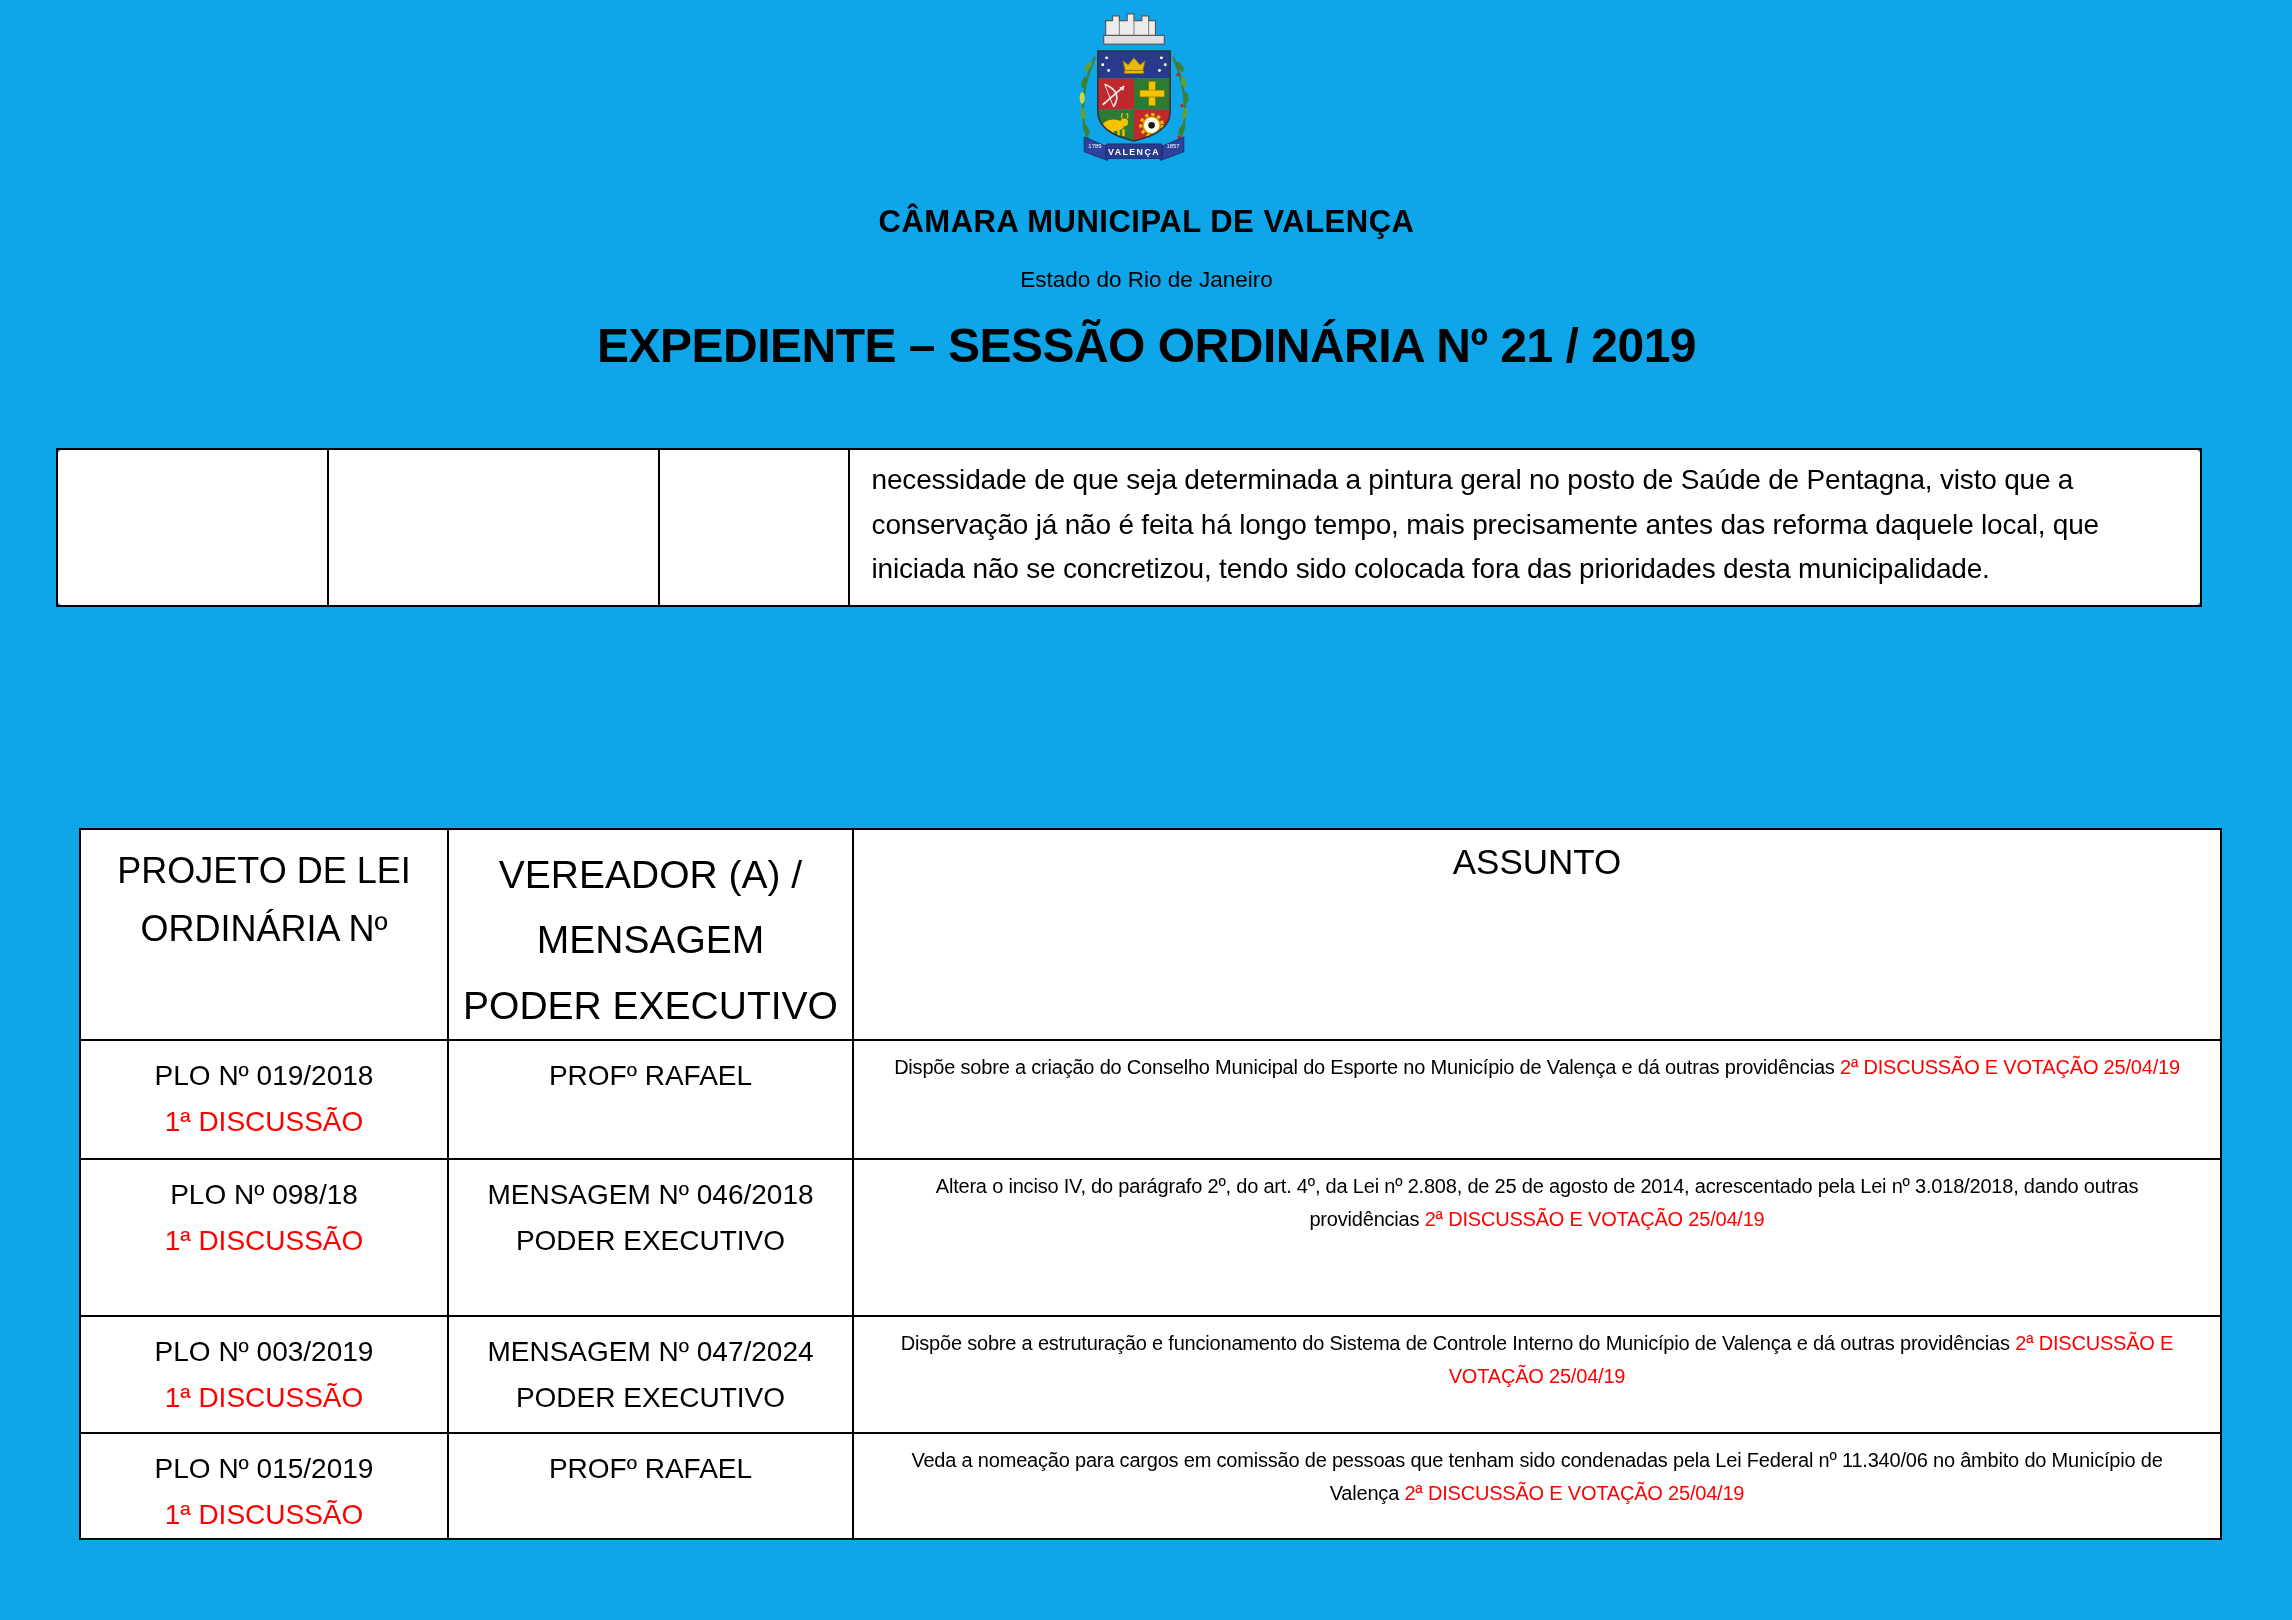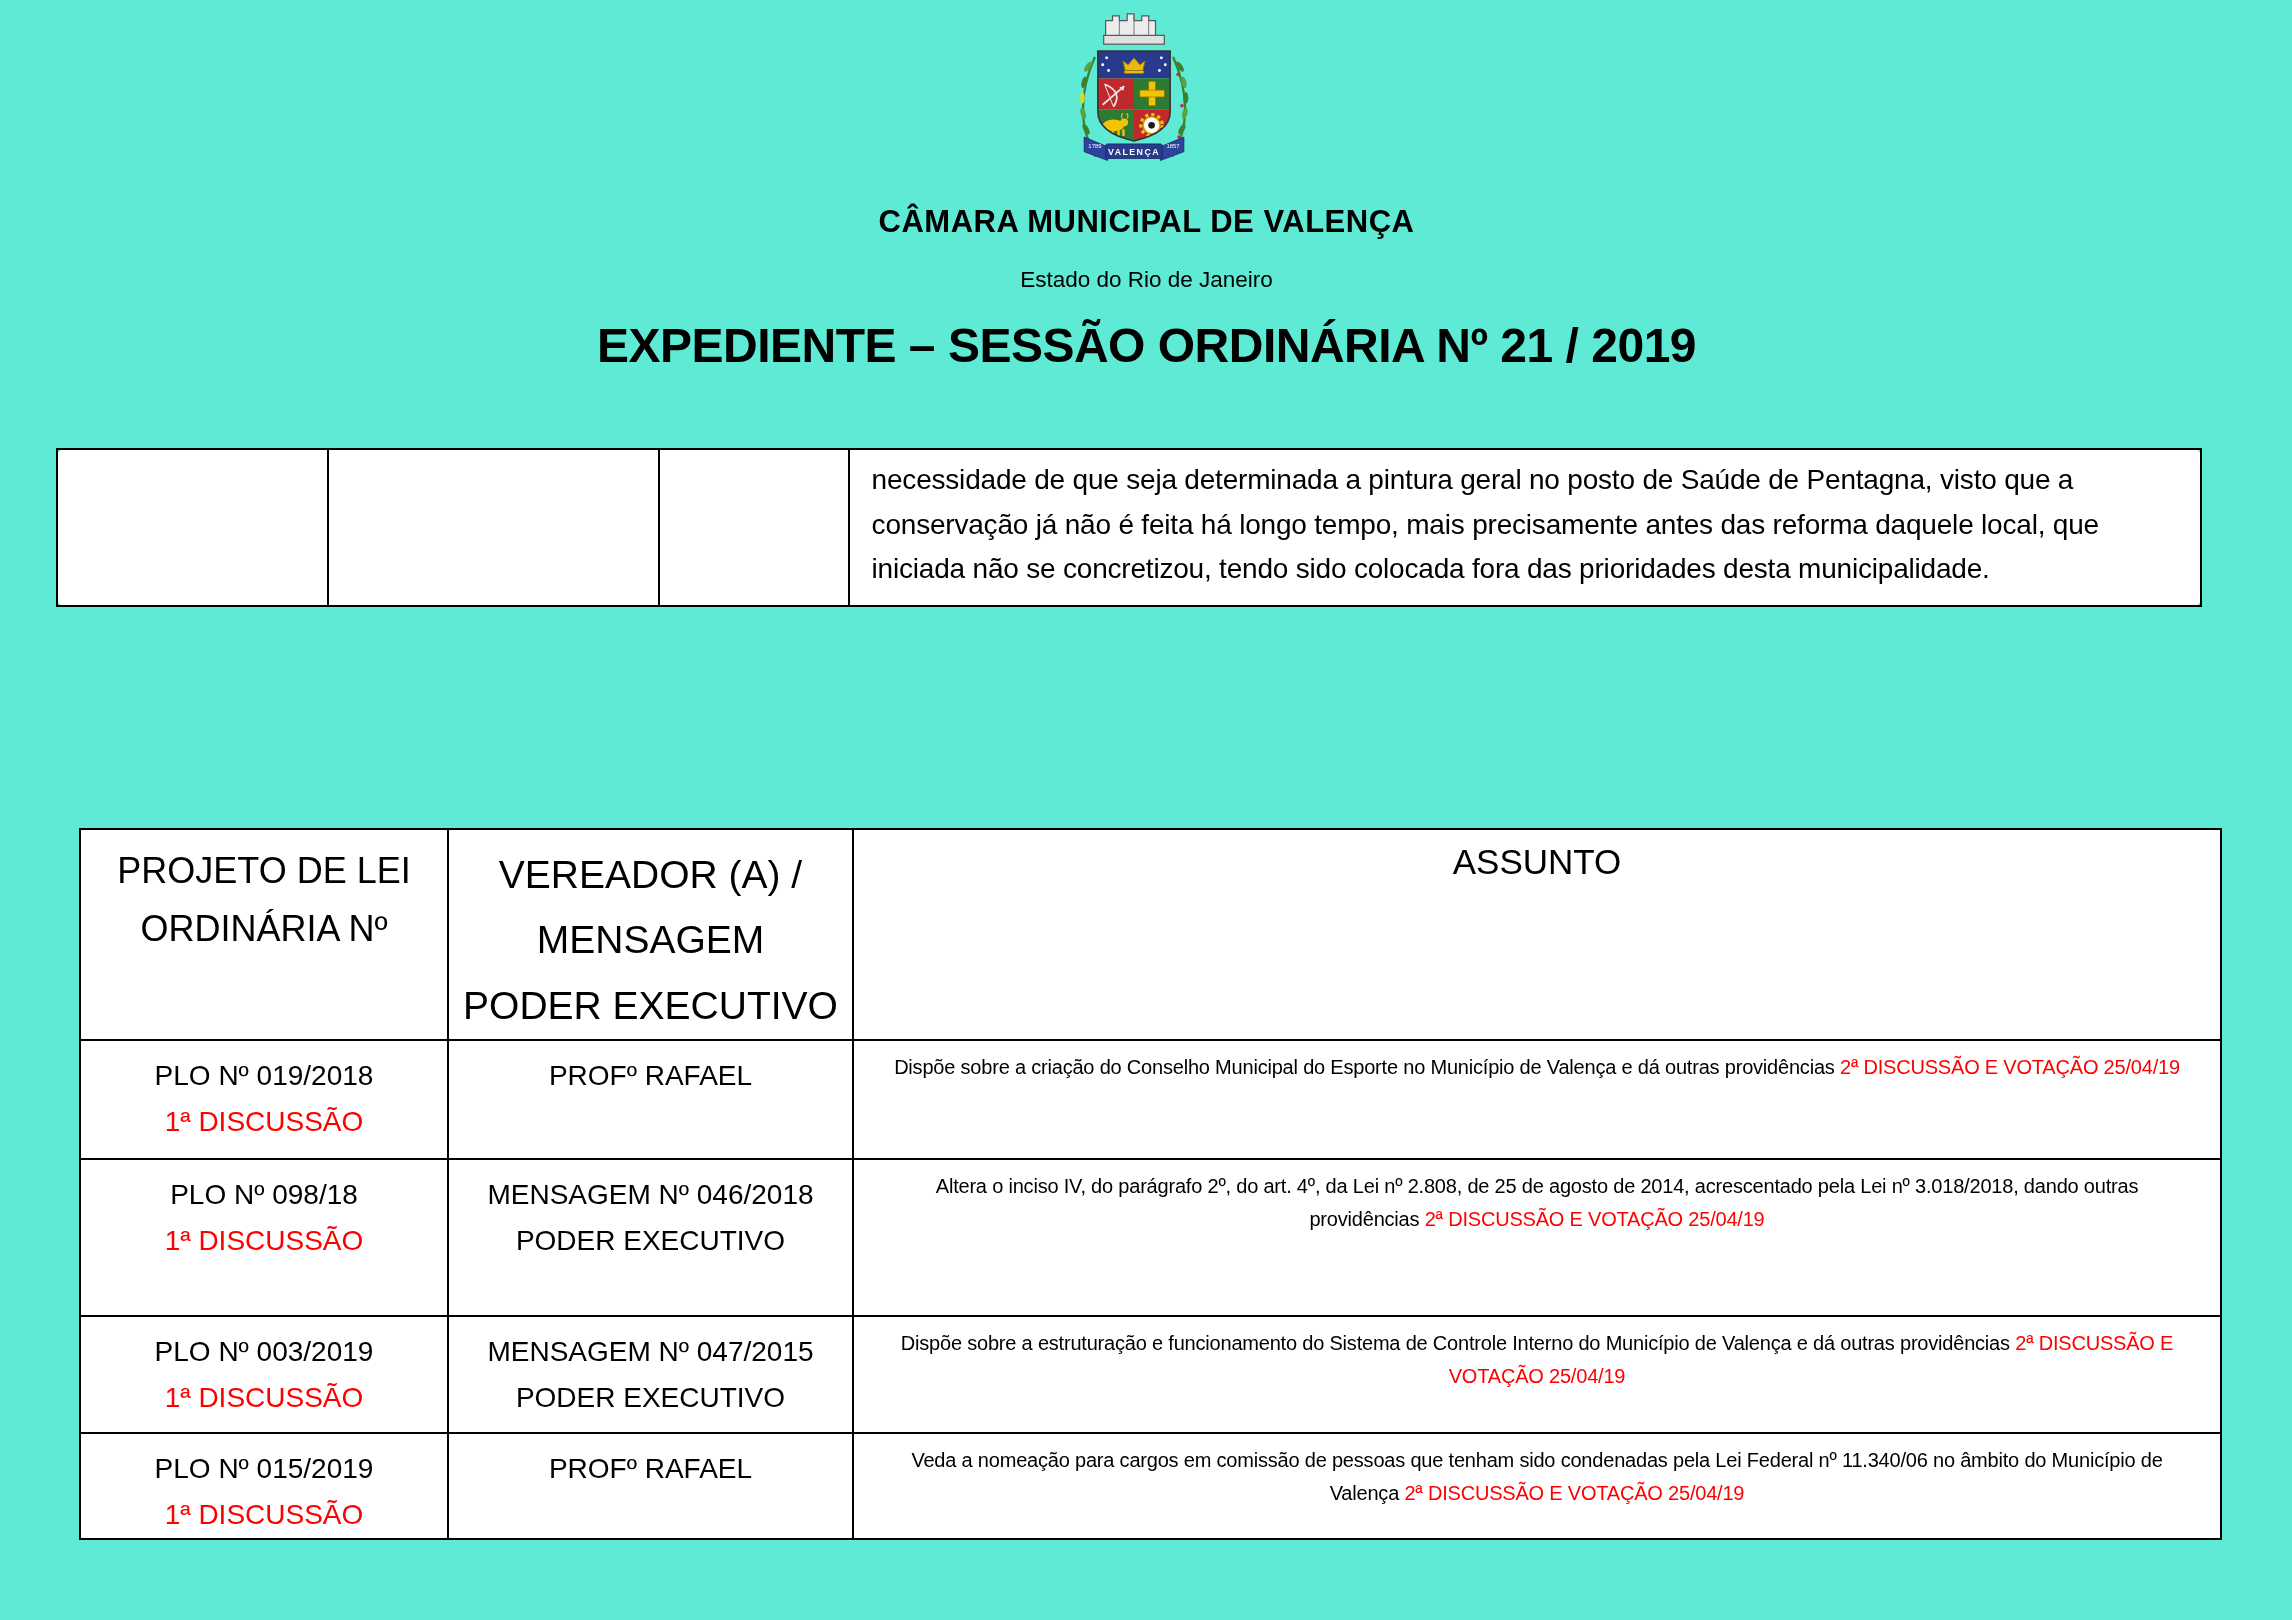--- a/index.html
+++ b/index.html
@@ -1,17 +1,17 @@
 <!DOCTYPE html>
 <html><head>
 <meta charset="utf-8">
 <style>
   html,body { margin:0; padding:0; background:#ffffff; }
   .page {
-    position:relative; width:2293px; height:1620px; background:#5eead4;
+    position:relative; width:2293px; height:1620px; background:#0ea5e9;
     font-family:"Liberation Sans","DejaVu Sans",sans-serif; color:#000;
     overflow:hidden;
   }
   .crest { position:absolute; left:1074px; top:7.8px; width:120px; height:174px; }
   .doc-title {
     position:absolute; top:204px; left:0; width:100%; text-align:center;
     font-size:31px; font-weight:bold; letter-spacing:0.5px;
   }
   .doc-subtitle {
     position:absolute; top:267px; left:0; width:100%; text-align:center;
@@ -222,21 +222,21 @@
         <span>Altera o inciso IV, do parágrafo 2º, do art. 4º, da Lei nº 2.808, de 25 de agosto de 2014, acrescentado pela Lei nº 3.018/2018, dando outras providências </span><span class="red" style="color: rgb(255, 0, 0);">2ª DISCUSSÃO E VOTAÇÃO 25/04/19</span>
       </td>
     </tr>
 
     <tr style="height:117px">
       <td class="plo-cell">
         <span class="line">PLO Nº 003/2019</span>
         <span class="line red" style="color: rgb(255, 0, 0);">1ª DISCUSSÃO</span>
       </td>
       <td class="author-cell">
-        <span class="line">MENSAGEM Nº 047/2015</span>
+        <span class="line">MENSAGEM Nº 047/2024</span>
         <span class="line">PODER EXECUTIVO</span>
       </td>
       <td class="assunto-cell">
         <span>Dispõe sobre a estruturação e funcionamento do Sistema de Controle Interno do Município de Valença e dá outras providências </span><span class="red" style="color: rgb(255, 0, 0);">2ª DISCUSSÃO E VOTAÇÃO 25/04/19</span>
       </td>
     </tr>
 
     <tr style="height:86px">
       <td class="plo-cell">
         <span class="line">PLO Nº 015/2019</span>

